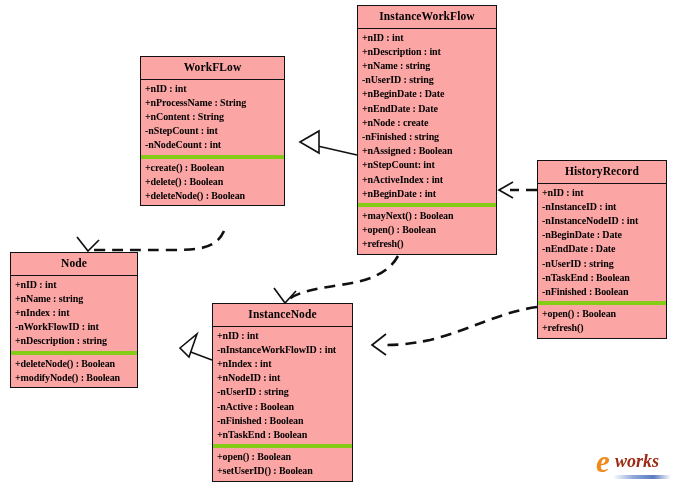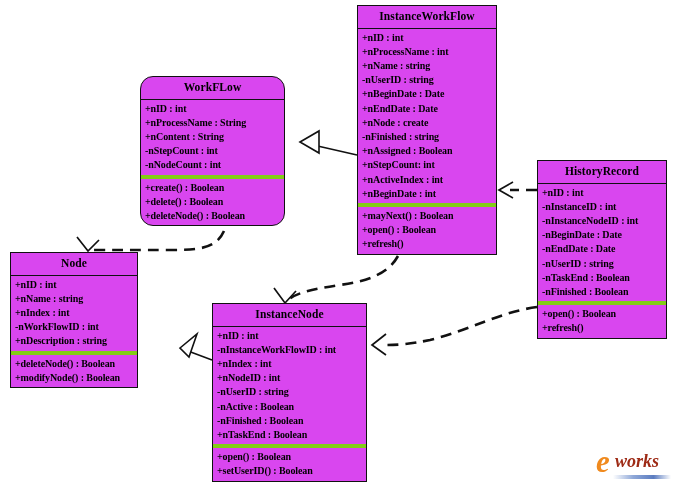--- a/index.html
+++ b/index.html
@@ -20,21 +20,21 @@
     left: 0;
     top: 0;
     width: 681px;
     height: 487px;
     pointer-events: none;
   }
   .uml-class {
     position: absolute;
     box-sizing: border-box;
     border: 1px solid #111111;
-    background: #d946ef;
+    background: #fca5a5;
     z-index: 5;
   }
   .uml-title {
     text-align: center;
     font-weight: bold;
     font-size: 11.5px;
     line-height: 1;
     padding: 5px 4px 5px 4px;
     border-bottom: 1px solid #111111;
     color: #000000;
@@ -126,41 +126,41 @@
       <line x1="537" y1="190" x2="510" y2="190" stroke="#111111" stroke-width="2.6" stroke-dasharray="11,7" stroke-linecap="butt"></line>
       <polyline points="513,182 499,190 513,198" fill="none" stroke="#111111" stroke-width="1.7"></polyline>
     </g>
 
     <g>
       <path d="M 537,307 C 500,312 470,330 430,340 C 410,344 398,345 386,345" fill="none" stroke="#111111" stroke-width="2.6" stroke-dasharray="11,7" stroke-linecap="butt"></path>
       <polyline points="386,334 372,345 386,355" fill="none" stroke="#111111" stroke-width="1.7"></polyline>
     </g>
   </svg>
 
-  <div class="uml-class" style="left:140px; top:76px; width:145px;border-radius:13px;">
+  <div class="uml-class" style="left:140px; top:56px; width:145px;">
     <div class="uml-title">WorkFLow</div>
     <div class="uml-compartment">
       <div class="uml-row">+nID : int</div>
       <div class="uml-row">+nProcessName : String</div>
       <div class="uml-row">+nContent : String</div>
       <div class="uml-row">-nStepCount : int</div>
       <div class="uml-row">-nNodeCount : int</div>
     </div>
     <div class="uml-compartment">
       <div class="uml-row">+create() : Boolean</div>
       <div class="uml-row">+delete() : Boolean</div>
       <div class="uml-row">+deleteNode() : Boolean</div>
     </div>
   </div>
 
   <div class="uml-class" style="left:357px; top:5px; width:140px;">
     <div class="uml-title">InstanceWorkFlow</div>
     <div class="uml-compartment">
       <div class="uml-row">+nID : int</div>
-      <div class="uml-row">+nProcessName : int</div>
+      <div class="uml-row">+nDescription : int</div>
       <div class="uml-row">+nName : string</div>
       <div class="uml-row">-nUserID : string</div>
       <div class="uml-row">+nBeginDate : Date</div>
       <div class="uml-row">+nEndDate : Date</div>
       <div class="uml-row">+nNode : create</div>
       <div class="uml-row">-nFinished : string</div>
       <div class="uml-row">+nAssigned : Boolean</div>
       <div class="uml-row">+nStepCount: int</div>
       <div class="uml-row">+nActiveIndex : int</div>
       <div class="uml-row">+nBeginDate : int</div>
@@ -198,21 +198,21 @@
       <div class="uml-row">+nIndex : int</div>
       <div class="uml-row">-nWorkFlowID : int</div>
       <div class="uml-row">+nDescription : string</div>
     </div>
     <div class="uml-compartment">
       <div class="uml-row">+deleteNode() : Boolean</div>
       <div class="uml-row">+modifyNode() : Boolean</div>
     </div>
   </div>
 
-  <div class="uml-class" style="left:212px; top:303px; width:155px;">
+  <div class="uml-class" style="left:212px; top:303px; width:141px;">
     <div class="uml-title">InstanceNode</div>
     <div class="uml-compartment">
       <div class="uml-row">+nID : int</div>
       <div class="uml-row">-nInstanceWorkFlowID : int</div>
       <div class="uml-row">+nIndex : int</div>
       <div class="uml-row">+nNodeID : int</div>
       <div class="uml-row">-nUserID : string</div>
       <div class="uml-row">-nActive : Boolean</div>
       <div class="uml-row">-nFinished : Boolean</div>
       <div class="uml-row">+nTaskEnd : Boolean</div>

